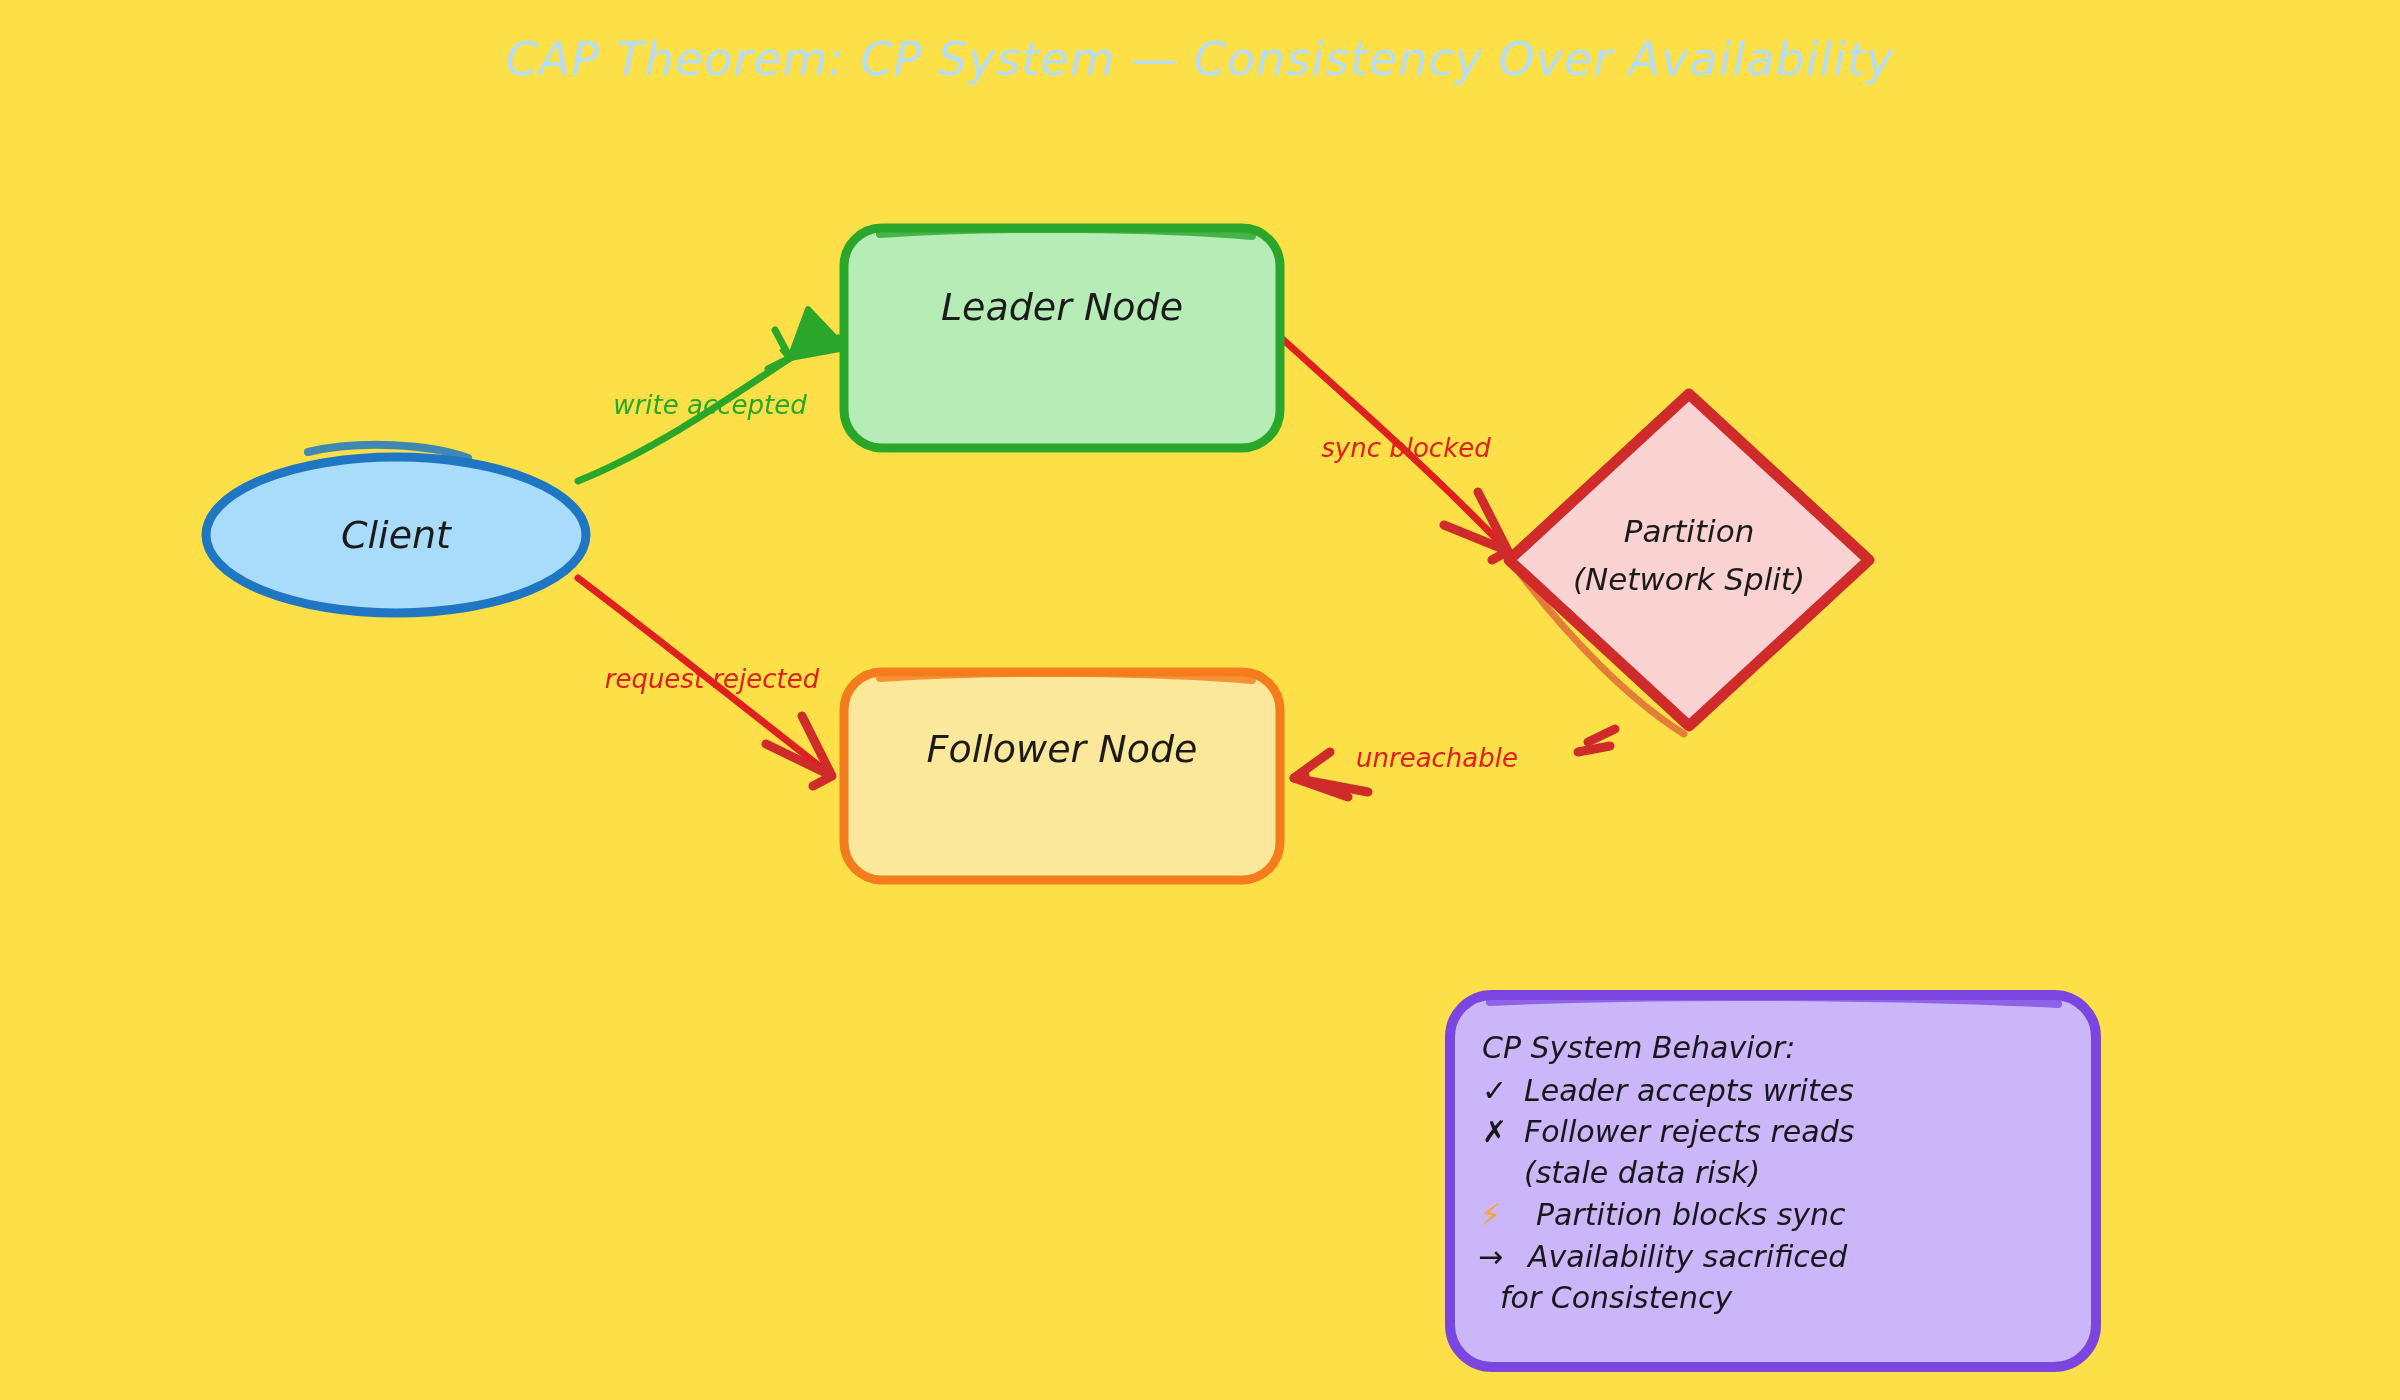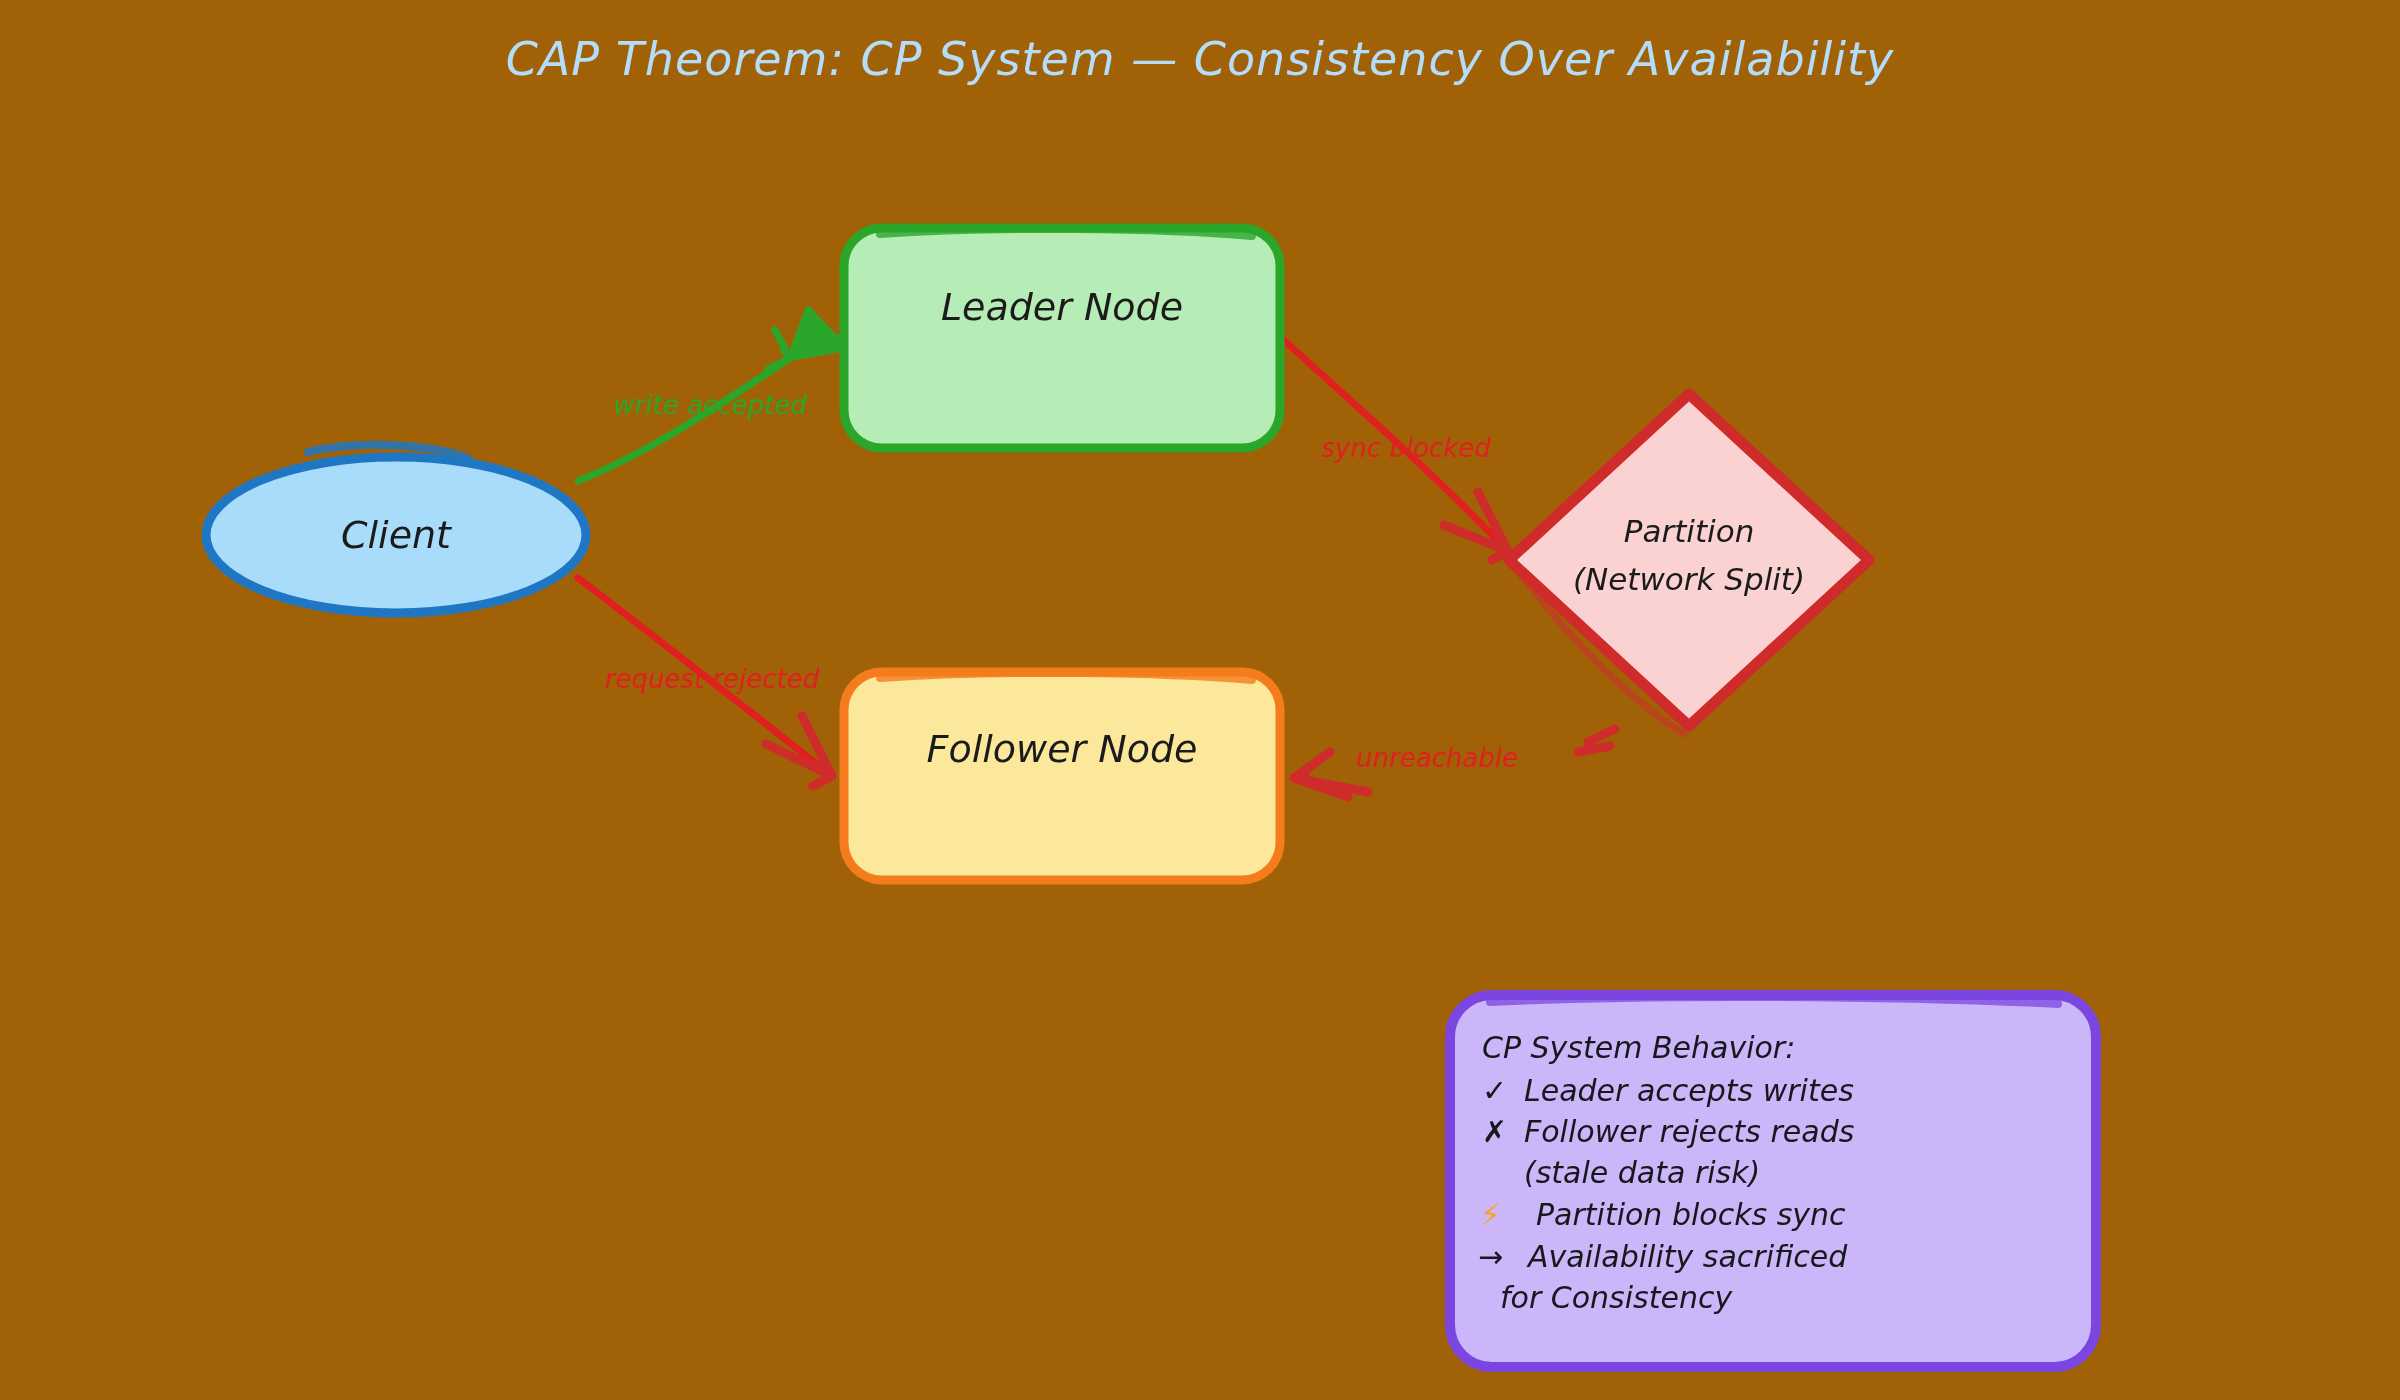--- a/index.html
+++ b/index.html
@@ -4,21 +4,21 @@
 <style>
   html, body {
     margin: 0;
     padding: 0;
     background: #181b28;
   }
   #stage {
     position: relative;
     width: 2400px;
     height: 1400px;
-    background: #a16207;
+    background: #fde047;
     overflow: hidden;
     font-family: "DejaVu Sans", sans-serif;
   }
   svg#diagram {
     position: absolute;
     inset: 0;
     width: 2400px;
     height: 1400px;
   }
   .title-text {

